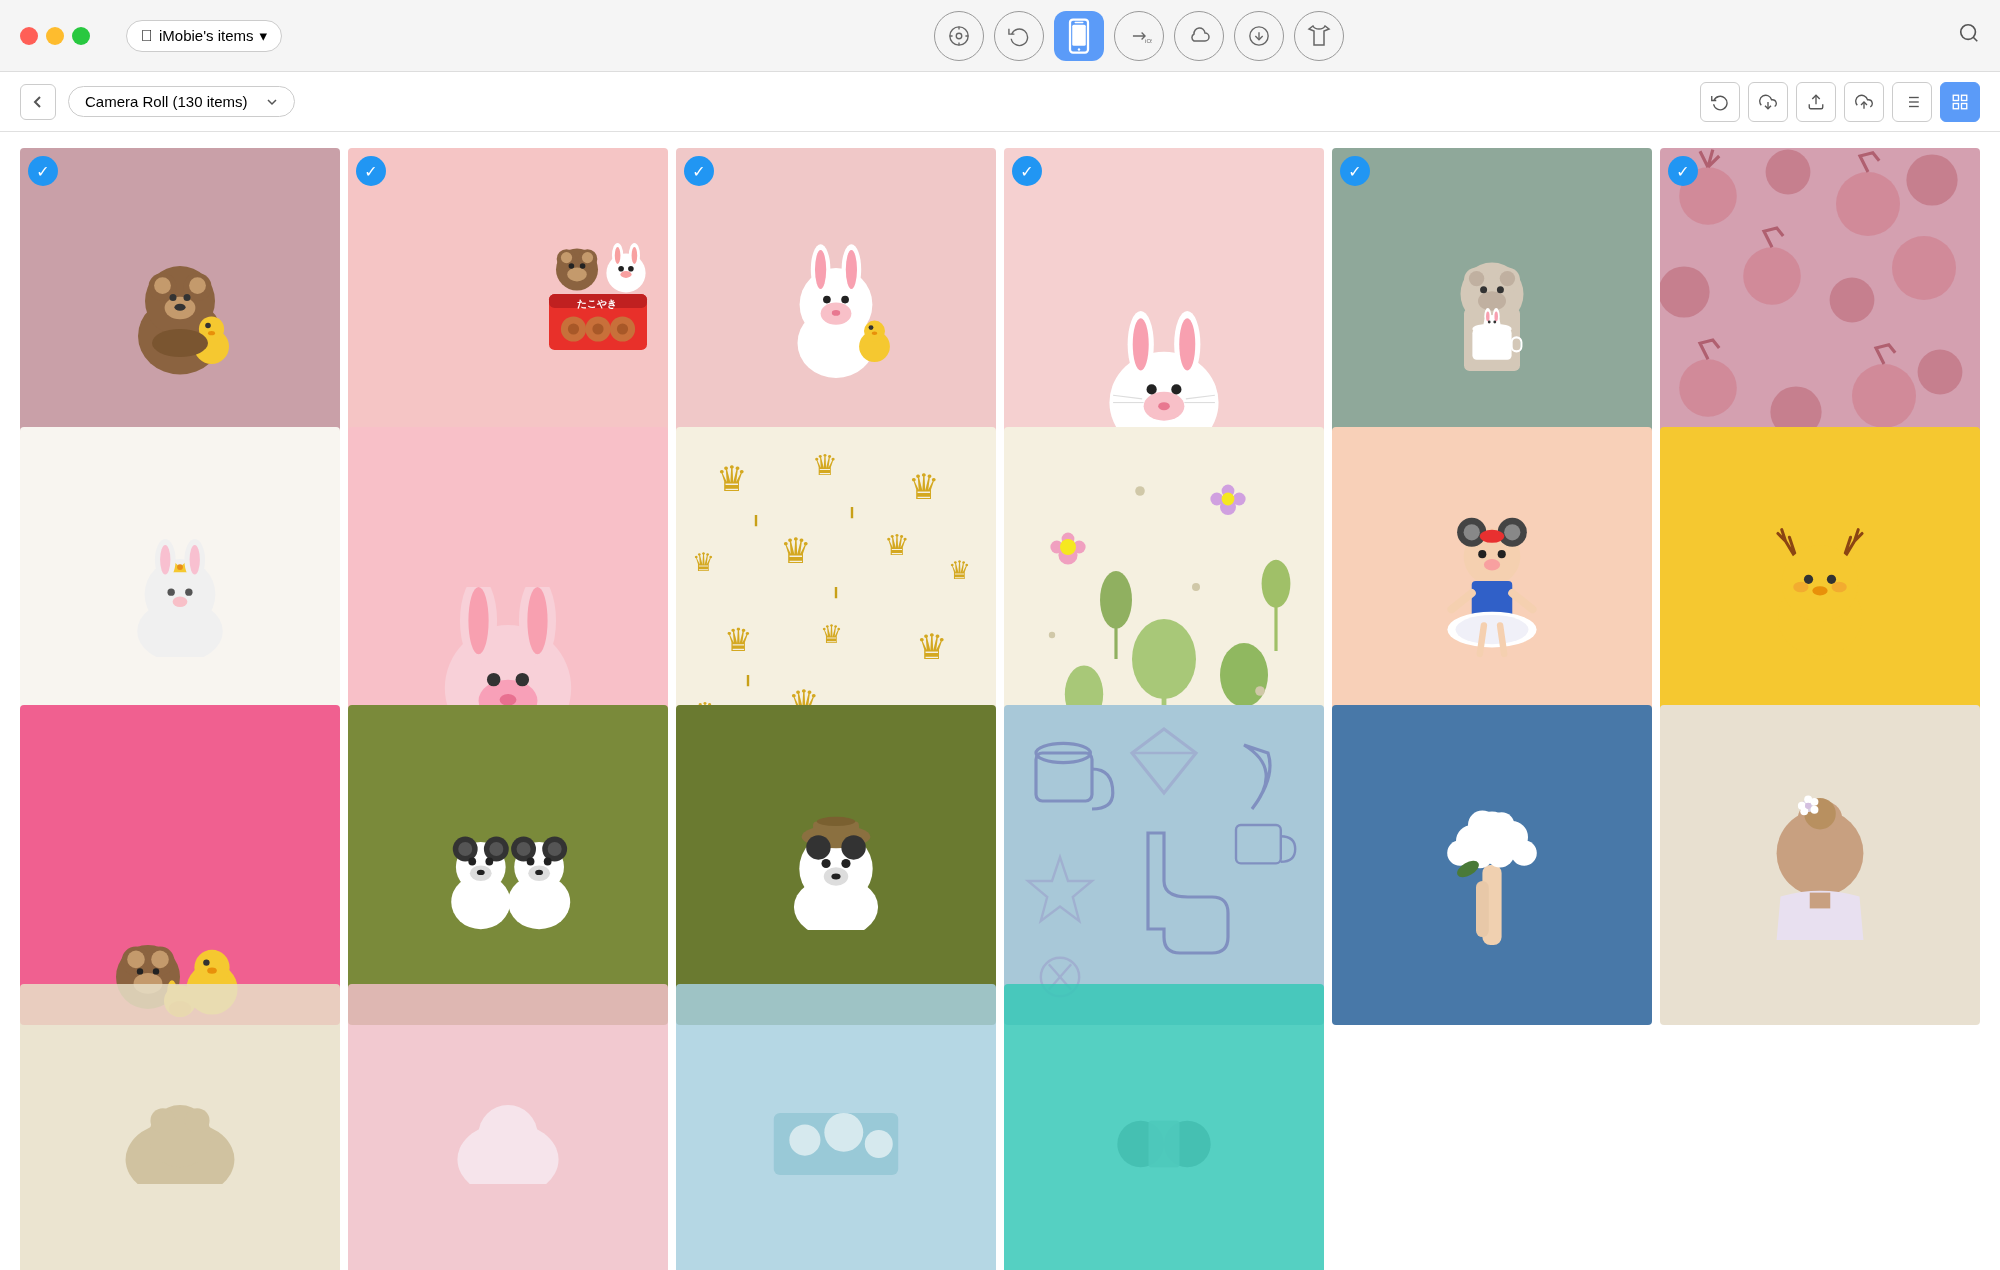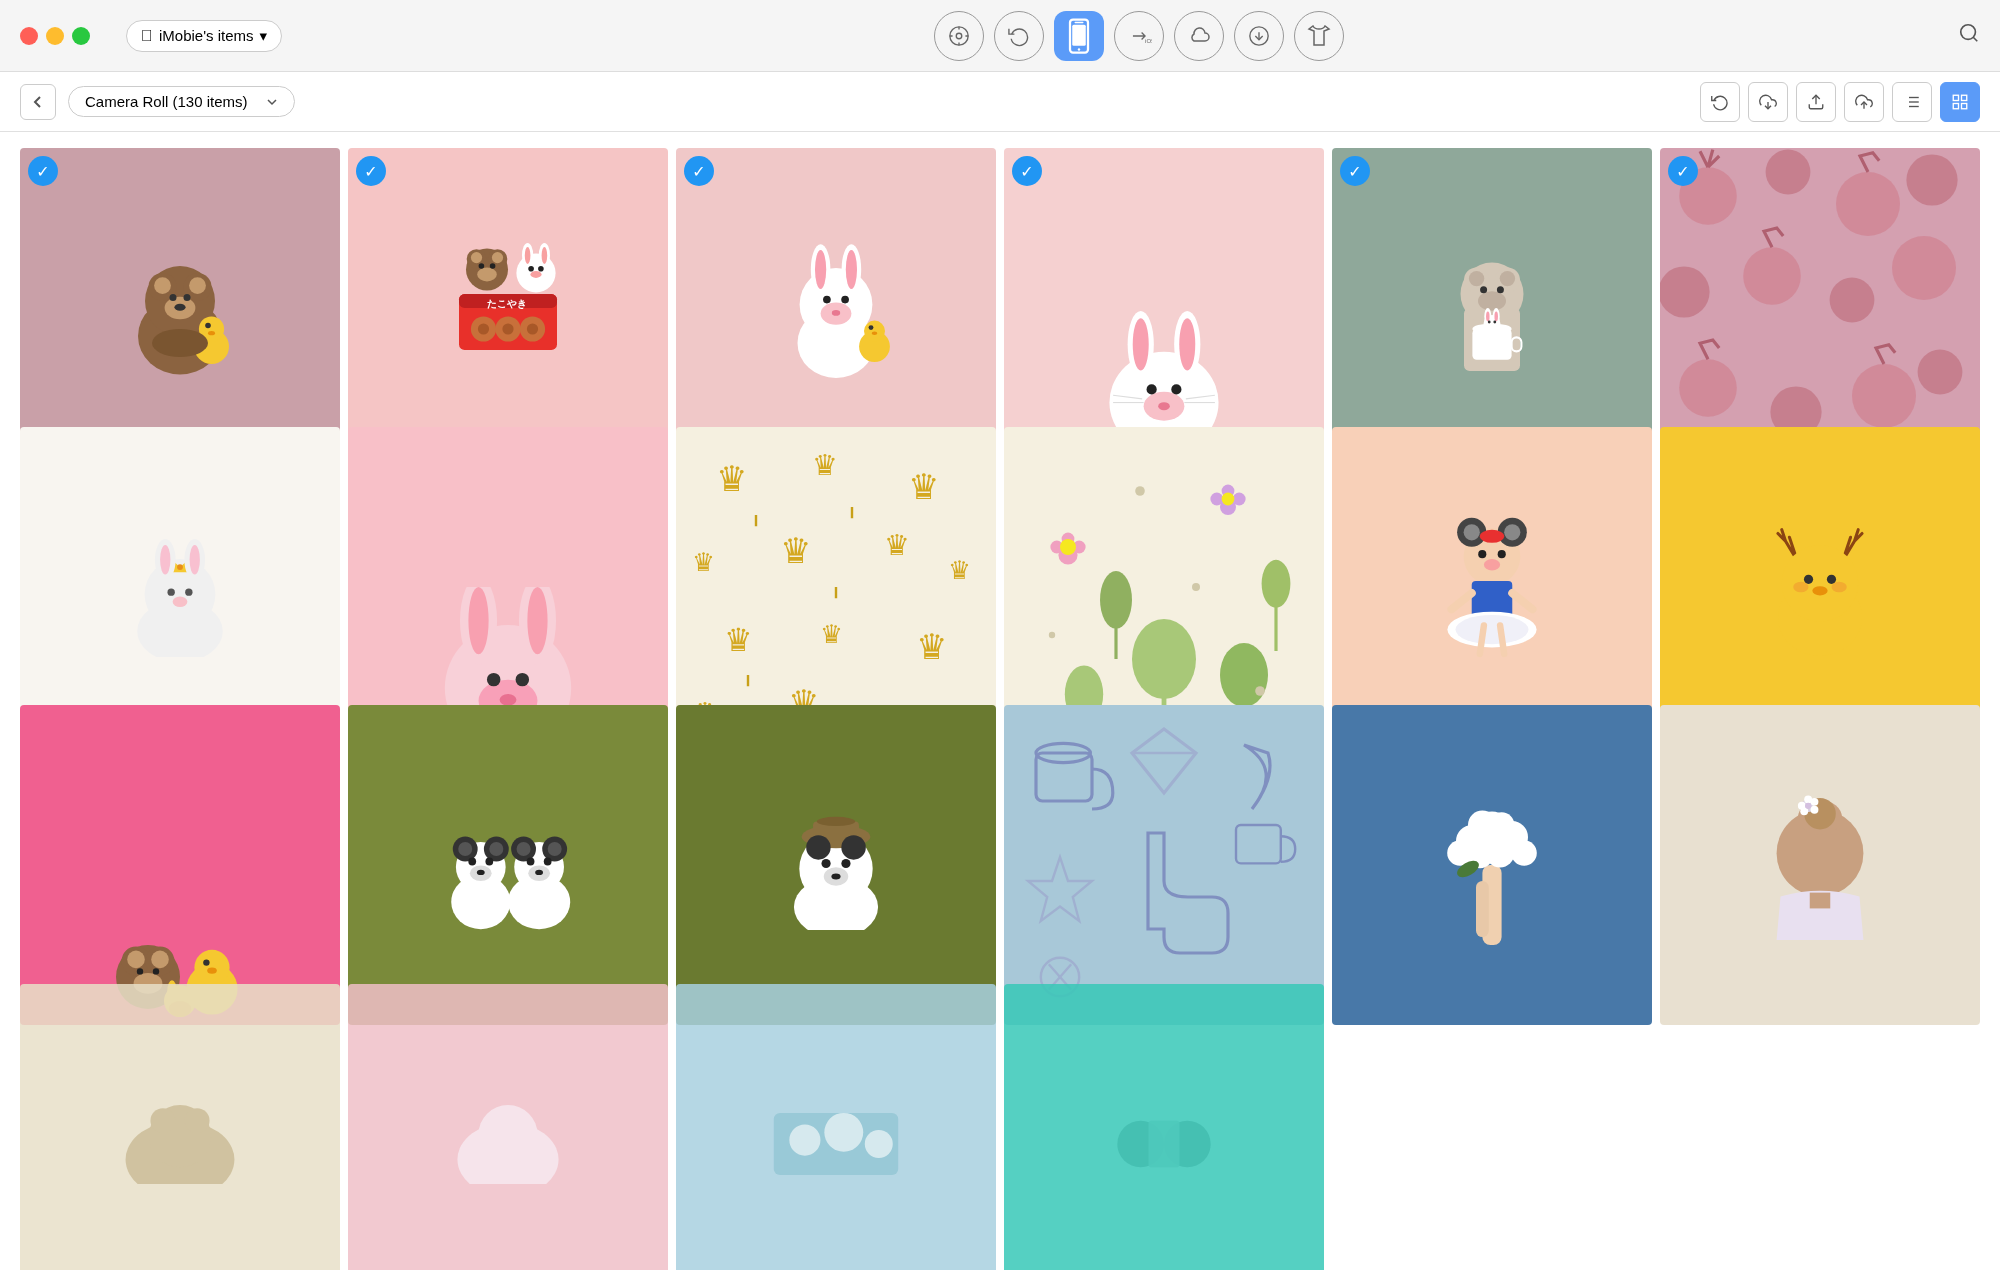--- a/index.html
+++ b/index.html
@@ -276,21 +276,21 @@
         <circle cx="140" cy="125" r="4" fill="#333"></circle>
         <ellipse cx="145" cy="136" rx="5" ry="3" fill="#e8900a"></ellipse>
 
         <ellipse cx="100" cy="150" rx="40" ry="20" fill="#7a5530"></ellipse>
       </svg>
     </div>
     <div class="check-badge">✓</div>
   </div>
 
   <div class="photo-item">
-    <div class="photo-bg bg-pink" style="display:flex;align-items:center;justify-content:center;font-family:Liberation Mono, monospace;">
+    <div class="photo-bg bg-pink" style="display:flex;align-items:center;justify-content:flex-end;font-family:Liberation Mono, monospace;">
       <svg width="140" height="140" viewBox="0 0 200 200">
 
         <rect x="30" y="80" width="140" height="80" rx="8" fill="#e8302a"></rect>
         <rect x="30" y="80" width="140" height="20" rx="8" fill="#c02020"></rect>
         <text x="70" y="98" font-size="14" fill="white" font-weight="bold">たこやき</text>
 
         <circle cx="65" cy="130" r="18" fill="#c8703a"></circle>
         <circle cx="100" cy="130" r="18" fill="#c8703a"></circle>
         <circle cx="135" cy="130" r="18" fill="#c8703a"></circle>
         <circle cx="65" cy="130" r="8" fill="#a85828"></circle>

